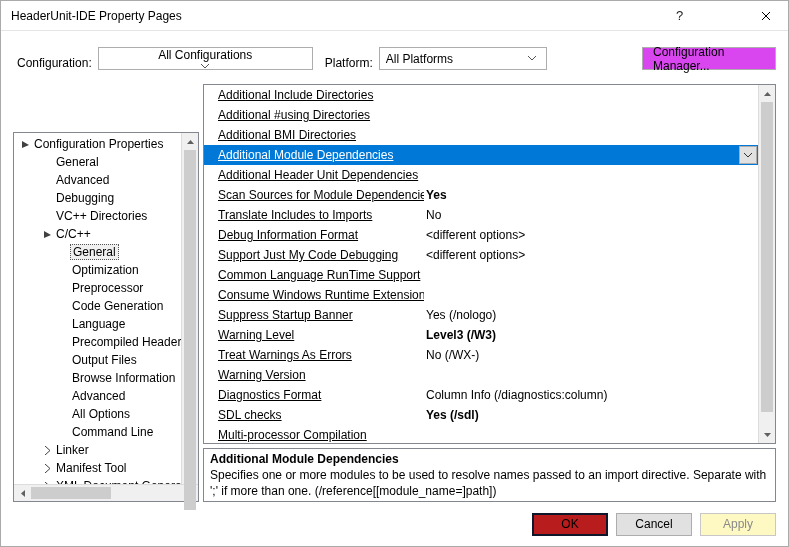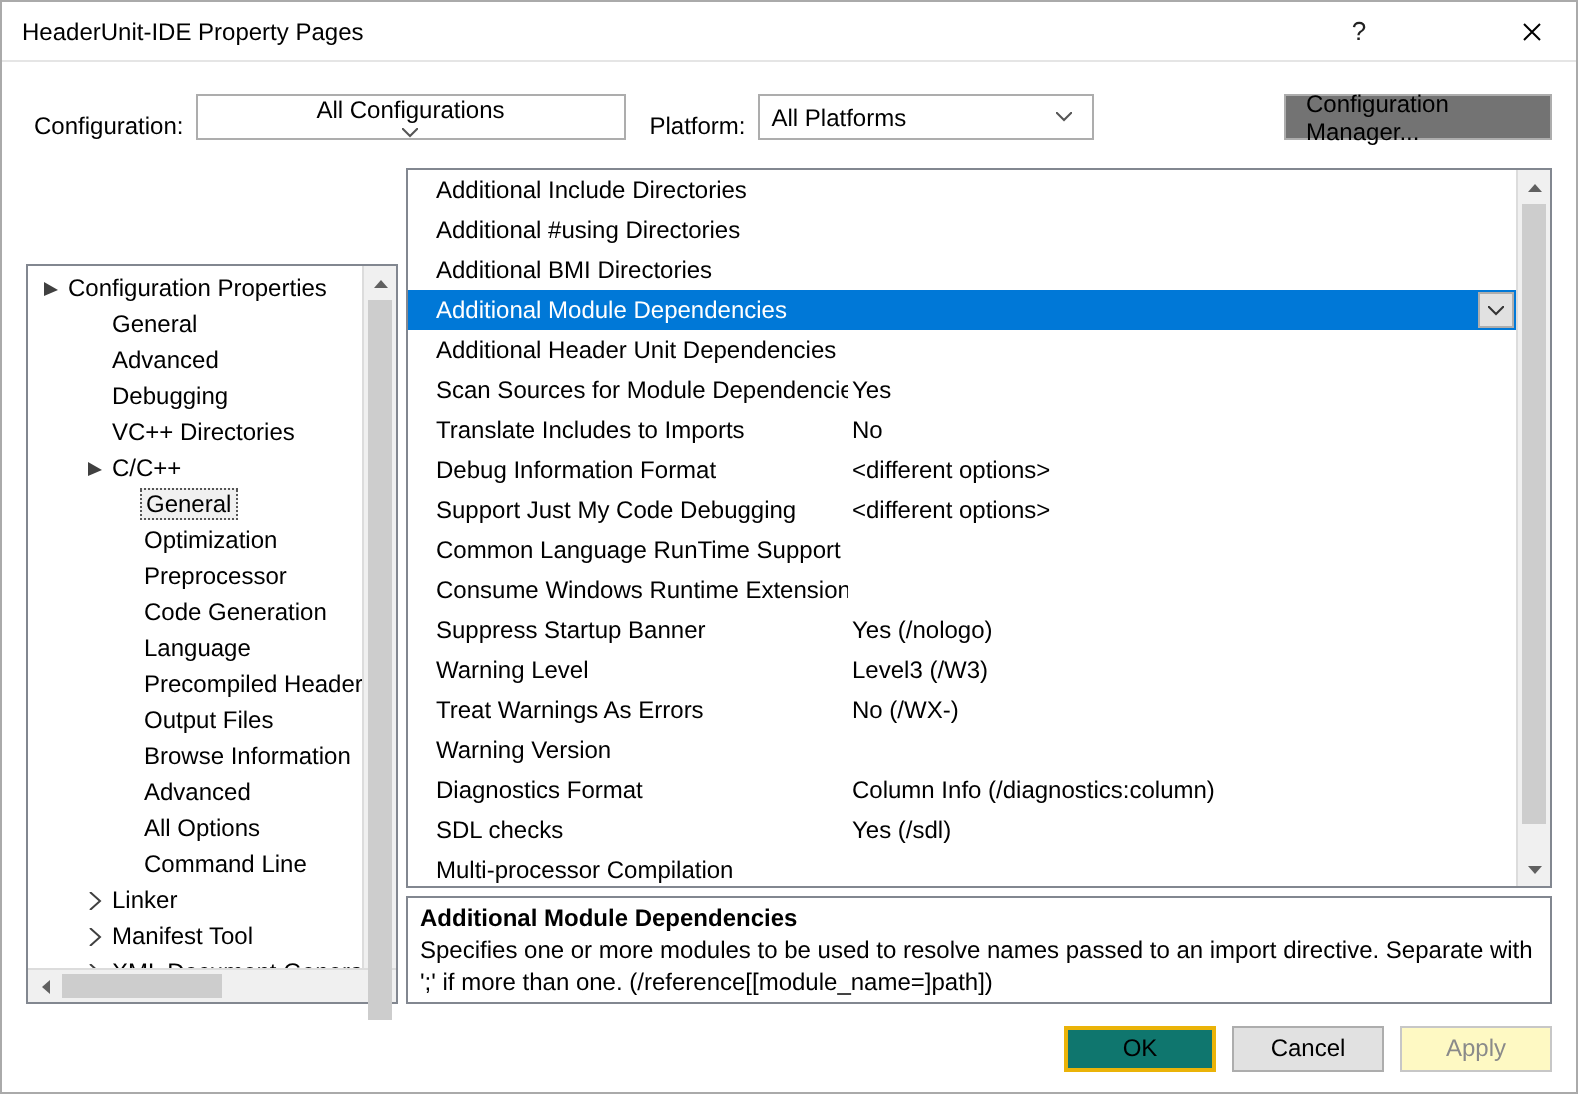--- a/index.html
+++ b/index.html
@@ -49,29 +49,29 @@
   .select .sel-text { flex: 1; }
   .select .sel-arrow {
     width: 16px; display:flex; justify-content:center; align-items:center;
     color:#555;
   }
   .sel-config { width: 215px; flex-direction: column; }
   .sel-platform { width: 168px; }
   .btn {
     height: 23px;
     border: 1px solid #adadad;
-    background: #737373;
+    background: #d946ef;
     display: inline-flex;
     align-items: center;
     justify-content: center;
     padding: 0 10px;
     cursor: default;
   }
   .btn.disabled { color:#8a8a8a; background:#fef9c3; border-color:#c7c7c7; }
-  .btn.primary { background:#0f766e; border:2px solid #eab308; padding:0 22px; }
+  .btn.primary { background:#b91c1c; border:2px solid #0f172a; padding:0 22px; }
   .btn.default { background:#e1e1e1; padding:0 18px; }
   .cfgmgr { width:134px; }
 
   
   .main {
     display:flex;
     height: 418px;
     padding: 0 12px;
     gap: 4px;
   }
@@ -135,30 +135,31 @@
     height:20px;
     display:flex;
     align-items:center;
     border-bottom: none;
   }
   .grow .gkey {
     width: 220px;
     padding-left: 14px;
     white-space:nowrap;
     overflow:hidden;
+    text-decoration:underline;
   }
   .grow .gval {
     flex:1;
     padding-left: 2px;
     white-space:nowrap;
     overflow:hidden;
   }
   .grow.selected { background:#0078d7; color:#fff; }
   .grow.selected .gkey { font-weight:normal;}
-  .grow .bold { font-weight:400; }
+  .grow .bold { font-weight:700; }
   .grow .dd {
     width:18px; height:18px; border:1px solid #adadad;
     background:#e1e1e1; margin-right:1px;
     display:flex;align-items:center;justify-content:center;
   }
   .grid-vscroll {
     position:absolute; right:0; top:0; bottom:0; width:17px;
     background:#f0f0f0; border-left:1px solid #dcdcdc;
     display:flex; flex-direction:column;
   }

